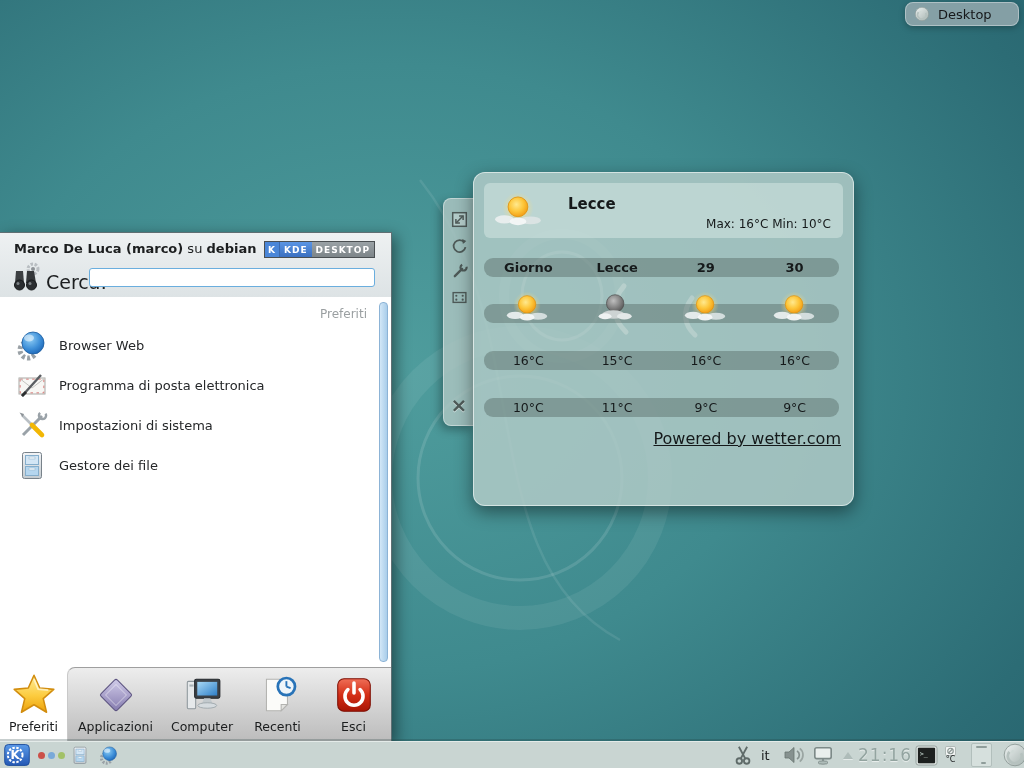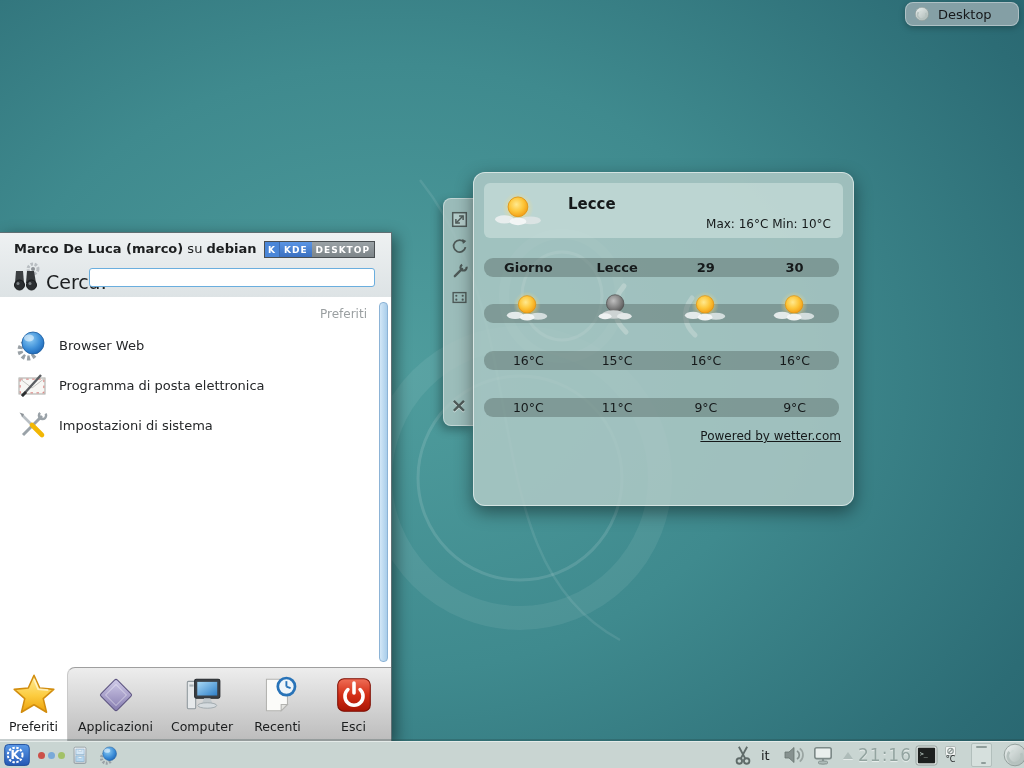--- a/index.html
+++ b/index.html
@@ -34,21 +34,21 @@
     background:rgba(82,99,96,.42);display:flex;}
   .w-bar > div{flex:1;display:flex;align-items:center;justify-content:center;font-size:12.5px;}
   .w-cols{top:85px;font-weight:bold;}
   .w-cols > div{font-size:13px;font-weight:bold;}
   .w-iconbar{top:131px;}
   .w-icons{position:absolute;left:10px;right:14px;top:111px;height:48px;display:flex;}
   .w-icons > div{flex:1;display:flex;align-items:center;justify-content:center;}
   .w-icons svg{width:44px;height:38px;}
   .w-t1{top:178px;}
   .w-t2{top:225px;}
-  .w-credit{position:absolute;right:12px;top:256px;font-size:12px;color:#15191a;text-decoration:underline;cursor:pointer;}
+  .w-credit{position:absolute;right:12px;top:256px;font-size:16px;color:#15191a;text-decoration:underline;cursor:pointer;}
 
   
   .kickoff{position:absolute;left:0;top:232px;width:392px;height:510px;
     background:#fff;border:1px solid #5f6f73;border-left:none;box-sizing:border-box;
     box-shadow:4px 4px 14px rgba(0,0,0,.45);}
   .ko-header{position:absolute;left:0;right:0;top:0;height:64px;
     background:linear-gradient(#eef1f2,#dde3e5);border-bottom:1px solid #c3cbce;}
   .ko-title{position:absolute;left:14px;top:8px;font-size:13px;color:#1c1e1f;}
   .ko-title .b{font-weight:bold;}
   .ko-badge{position:absolute;right:16px;top:8px;height:15px;display:flex;align-items:stretch;
@@ -412,20 +412,26 @@
             <use href="#i-mail"></use>
           </svg>
         <span>Programma di posta elettronica</span>
       </div>
       <div class="ko-item" style="top:108px">
         <svg>
             <use href="#i-tools"></use>
           </svg>
         <span>Impostazioni di sistema</span>
       </div>
+      <div class="ko-item" style="top:148px">
+        <svg>
+            <use href="#i-cabinet"></use>
+          </svg>
+        <span>Gestore dei file</span>
+      </div>
       <div class="ko-scroll"></div>
     </div>
 
     <div class="ko-tabs">
       <div class="gray"></div>
       <div class="ko-tab active" style="left:0;width:67px">
         <svg>
             <use href="#i-star"></use>
           </svg>
         <span class="lbl">Preferiti</span>

